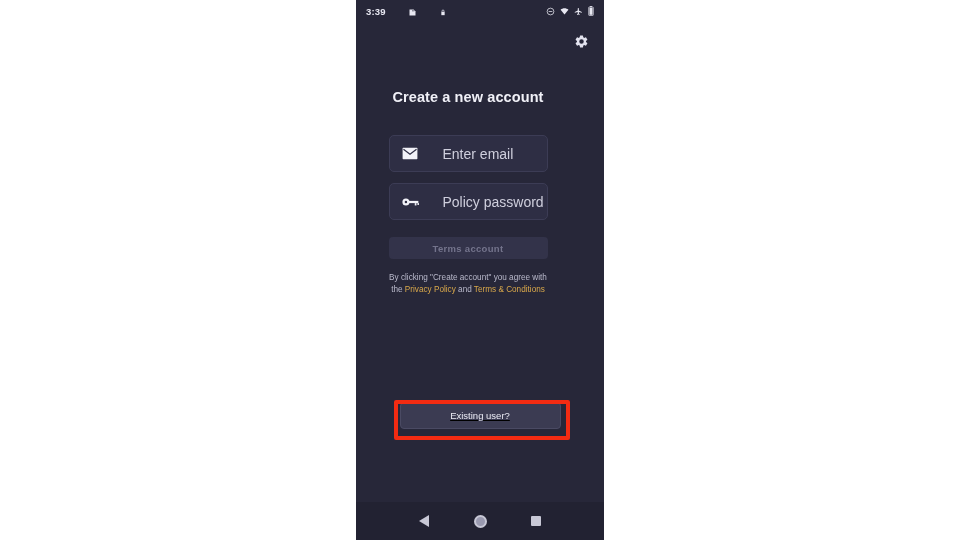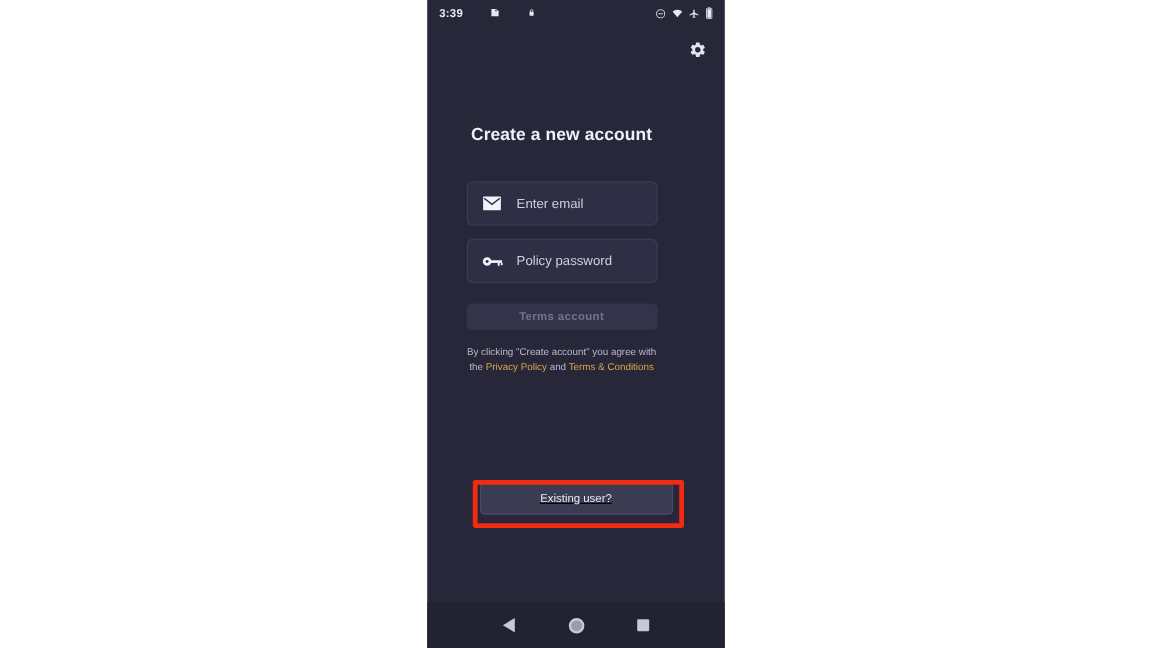--- a/index.html
+++ b/index.html
@@ -33,21 +33,21 @@
     width: 248px;
     height: 22px;
     display: flex;
     align-items: center;
     justify-content: space-between;
     padding: 0 10px;
     box-sizing: border-box;
   }
   .status-left {
     display: flex;
-    align-items: flex-start;
+    align-items: flex-end;
     gap: 22px;
   }
   .status-right {
     display: flex;
     align-items: center;
     gap: 5px;
   }
   .clock {
     color: #e8e8f2;
     font-size: 9.5px;
@@ -65,21 +65,21 @@
     height: 22px;
     display: flex;
     align-items: center;
     justify-content: center;
   }
 
   
   #content {
     position: absolute;
     left: 0;
-    top: 105px;
+    top: 89px;
     width: 224px;
   }
   #page-title {
     color: #f0f0f7;
     font-size: 14.5px;
     font-weight: bold;
     text-align: center;
     margin: 0 0 30px 0;
     letter-spacing: 0.1px;
   }
@@ -98,23 +98,23 @@
   }
   .field .ficon {
     width: 17px;
     height: 17px;
     flex: 0 0 auto;
     display: flex;
     align-items: center;
     justify-content: center;
   }
   .field .fplaceholder {
-    margin-left: 12px;
+    margin-left: 24px;
     color: #cfcfdd;
-    font-size: 11px;
+    font-size: 14px;
   }
 
   #create-account-btn {
     margin: 17px auto 0 auto;
     width: 159px;
     height: 22px;
     background: #33334a;
     border: none;
     border-radius: 4px;
     color: #74748c;

